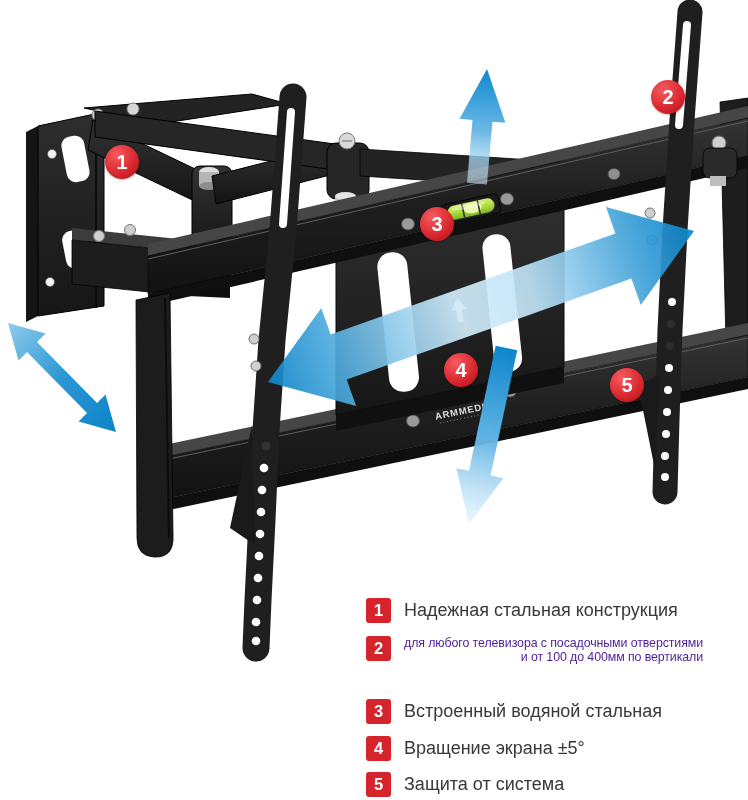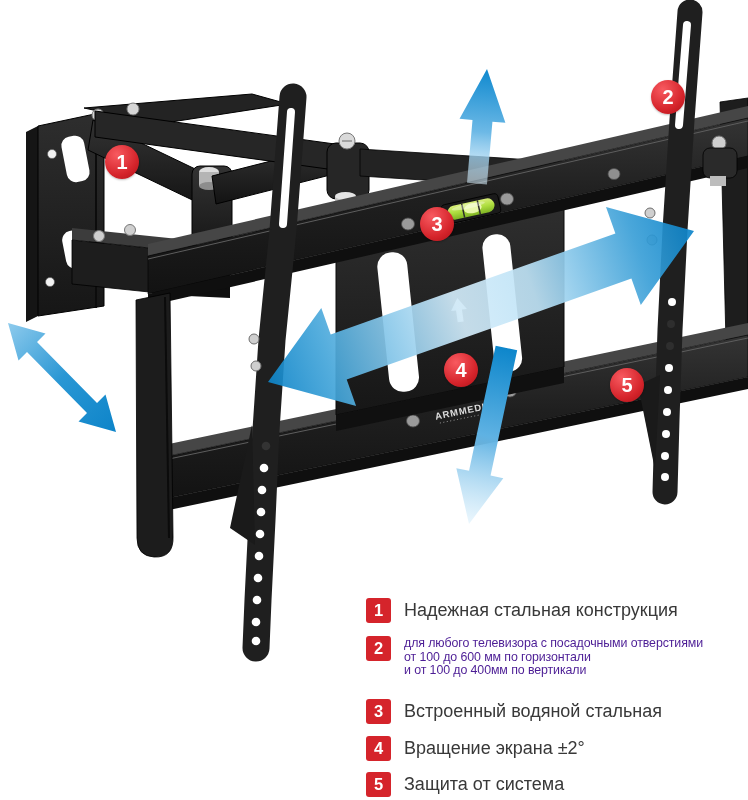--- a/index.html
+++ b/index.html
@@ -7,21 +7,21 @@
          font-family:"Liberation Sans",sans-serif;}
   .scene{position:absolute;left:0;top:0;z-index:1;}
   .badge{position:absolute;width:34px;height:34px;border-radius:50%;z-index:5;
          background:radial-gradient(circle at 35% 28%, #f85a60, var(--c-accent,#da2128) 62%, #ad1118);
          color:#fff;display:flex;align-items:center;justify-content:center;
          font-weight:bold;font-size:20px;box-shadow:0 1px 2px rgba(0,0,0,.25);}
   .legend-item{position:absolute;left:366px;display:flex;gap:13px;align-items:flex-start;z-index:6;}
   .legend-num{width:25px;height:25px;background:var(--c-accent,#d5242b);border-radius:3px;
               color:#fff;font-weight:bold;font-size:16.5px;display:flex;align-items:center;
               justify-content:center;flex:0 0 auto;}
-  .legend-text{display:flex;flex-direction:column;}
+  .legend-text{display:flex;flex-direction:column;align-items:flex-end;}
   .legend-title{font-size:18px;line-height:25px;color:#383838;white-space:nowrap;}
   .legend-sub{font-size:12.4px;line-height:11.6px;color:#4c1d95;white-space:nowrap;
               margin-top:2px;letter-spacing:-0.1px;}
 </style>
 </head>
 <body>
 
 <div class="stage">
 
 <svg class="scene" width="748" height="800" viewBox="0 0 748 800">
@@ -247,36 +247,35 @@
   <div class="legend-num">1</div>
   <div class="legend-text">
     <div class="legend-title">Надежная стальная конструкция</div>
   </div>
 </div>
 
 <div class="legend-item" style="top:636px;">
   <div class="legend-num">2</div>
   <div class="legend-text">
     <div class="legend-sub">для любого телевизора с посадочными отверстиями</div>
-    <div class="legend-sub">от 100 до 600 мм по горизонтали</div>
     <div class="legend-sub">и от 100 до 400мм по вертикали</div>
   </div>
 </div>
 
 <div class="legend-item" style="top:699px;">
   <div class="legend-num">3</div>
   <div class="legend-text">
     <div class="legend-title">Встроенный водяной стальная</div>
   </div>
 </div>
 
 <div class="legend-item" style="top:736px;">
   <div class="legend-num">4</div>
   <div class="legend-text">
-    <div class="legend-title">Вращение экрана ±2°</div>
+    <div class="legend-title">Вращение экрана ±5°</div>
   </div>
 </div>
 
 <div class="legend-item" style="top:772px;">
   <div class="legend-num">5</div>
   <div class="legend-text">
     <div class="legend-title">Защита от система</div>
   </div>
 </div>
 

